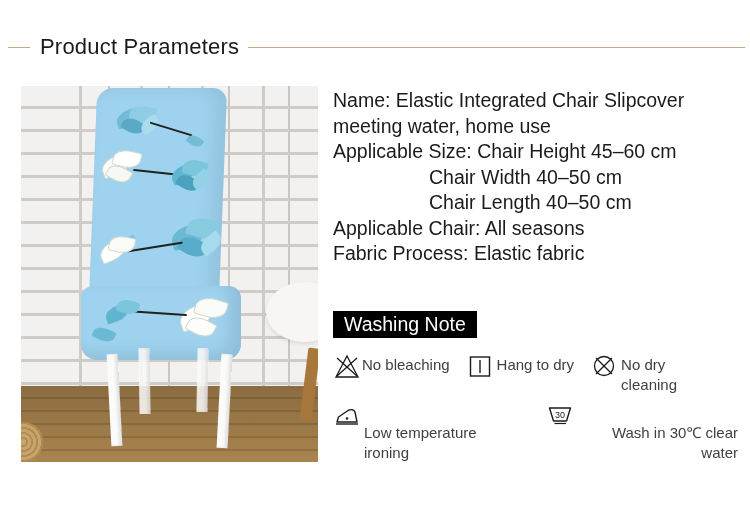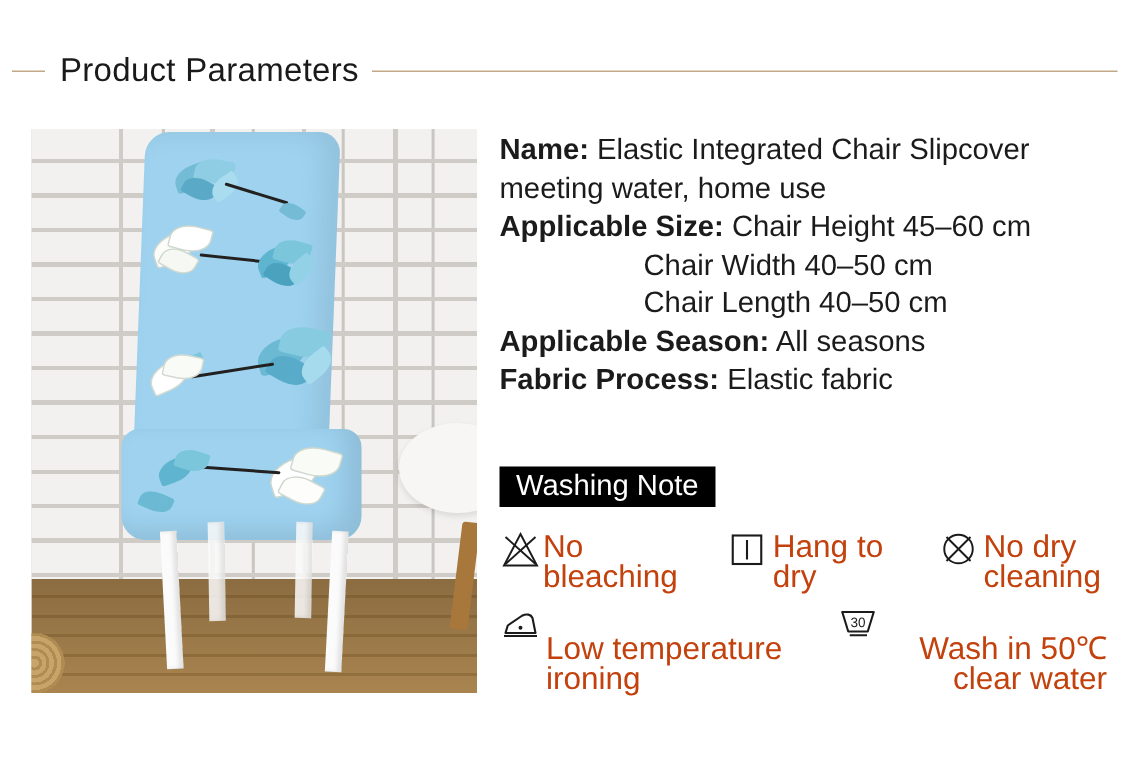--- a/index.html
+++ b/index.html
@@ -180,21 +180,21 @@
     position: absolute;
     left: 333px; top: 88px;
     width: 412px;
   }
   .spec-line {
     font-size: 19.5px;
     line-height: 25.5px;
     color: #1b1b1b;
     white-space: nowrap;
   }
-  .spec-line .lbl { font-weight: bold; }
+  .spec-line .lbl { font-weight: normal; }
   .spec-line.indent { padding-left: 96px; }
 
   
   .wash-badge {
     position: absolute;
     left: 333px; top: 311px;
     background: #000000;
     color: #ffffff;
     font-size: 19.5px;
     line-height: 27px;
@@ -220,23 +220,23 @@
     align-items: flex-start;
     margin-right: 10px;
   }
   .care-icon {
     width: 28px;
     height: 28px;
     flex: 0 0 28px;
     margin-right: 3px;
   }
   .care-label {
-    font-size: 21px;
+    font-size: 15px;
     line-height: 20px;
-    color: #c2410c;
+    color: #404040;
     padding-top: 3px;
   }
   .care-row.r1 .i-bleach { margin-right: 1px; }
   .care-row.r1 .item-hang { margin-left: 6px; }
   .care-row.r1 .item-drycl { margin-left: 6px; }
   .care-row.r2 .item-wash { margin-left: 16px; text-align: right; }
   .care-row.r2 .care-label { width: auto; margin-top: 19px; }
   .w-narrow { max-width: 96px; white-space: normal; }
   .w-iron { max-width: 192px; white-space: normal; }
   .w-wash { max-width: 170px; white-space: normal; }
@@ -329,21 +329,21 @@
       <span class="lbl">Applicable Size:</span>
       <span>Chair Height 45–60 cm</span>
     </div>
     <div class="spec-line indent">
       <span>Chair Width 40–50 cm</span>
     </div>
     <div class="spec-line indent">
       <span>Chair Length 40–50 cm</span>
     </div>
     <div class="spec-line">
-      <span class="lbl">Applicable Season:</span>
+      <span class="lbl">Applicable Chair:</span>
       <span>All seasons</span>
     </div>
     <div class="spec-line">
       <span class="lbl">Fabric Process:</span>
       <span>Elastic fabric</span>
     </div>
   </div>
 
   <div class="wash-badge">Washing Note</div>
 
@@ -399,20 +399,20 @@
       </div>
 
       <div class="care-item item-wash">
         <span class="care-icon">
           <svg viewBox="0 0 28 28" width="28" height="28">
             <path d="M3.5 7 L24.5 7 L20.5 20 L7.5 20 Z" fill="none" stroke="#1b1b1b" stroke-width="1.4" stroke-linejoin="round"></path>
             <text x="14" y="17" font-family="Liberation Sans, sans-serif" font-size="9" text-anchor="middle" fill="#1b1b1b">30</text>
             <line x1="8.5" y1="22.5" x2="20" y2="22.5" stroke="#1b1b1b" stroke-width="1.2"></line>
           </svg>
         </span>
-        <span class="care-label w-wash">Wash in 50℃ clear water</span>
+        <span class="care-label w-wash">Wash in 30℃ clear water</span>
       </div>
 
     </div>
 
   </div>
 
 </div>
 
 </body></html>

